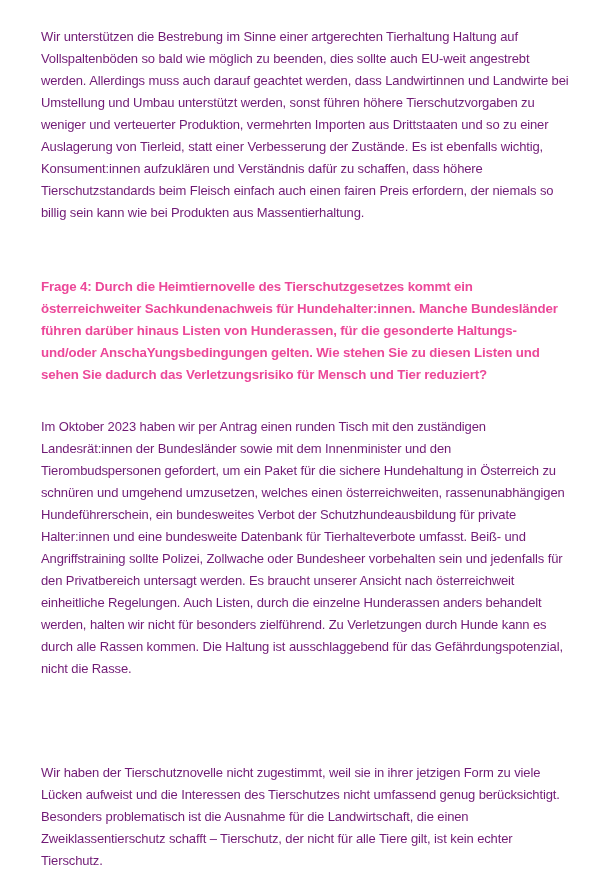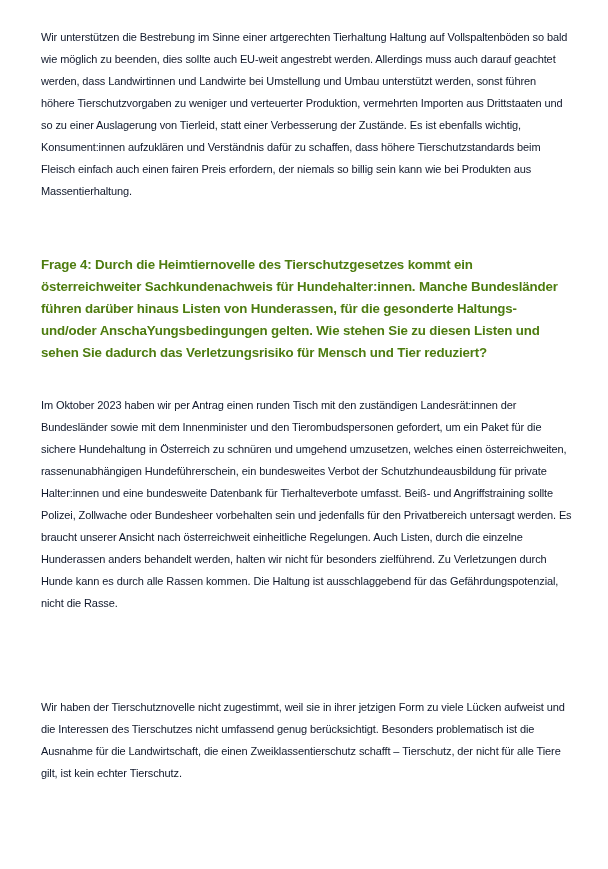--- a/index.html
+++ b/index.html
@@ -22,34 +22,34 @@
     background: #ffffff;
     box-sizing: border-box;
   }
   .content {
     position: absolute;
     left: 41px;
     top: 26px;
     width: 531px;
   }
   .para {
-    font-size: 11px;
+    font-size: 13px;
     line-height: 22px;
-    color: #0f172a;
+    color: #701a75;
     font-weight: 400;
     margin: 0;
     text-align: left;
     letter-spacing: -0.01em;
     word-spacing: 0.005em;
     hyphens: none;
   }
   .question {
     font-size: 13.3px;
     line-height: 22px;
-    color: #4d7c0f;
+    color: #ec4899;
     font-weight: 700;
     margin: 0;
     text-align: left;
     letter-spacing: -0.012em;
     hyphens: none;
   }
   
   .gap-section { height: 52px; }
   .gap-answer  { height: 30px; }
 </style>

